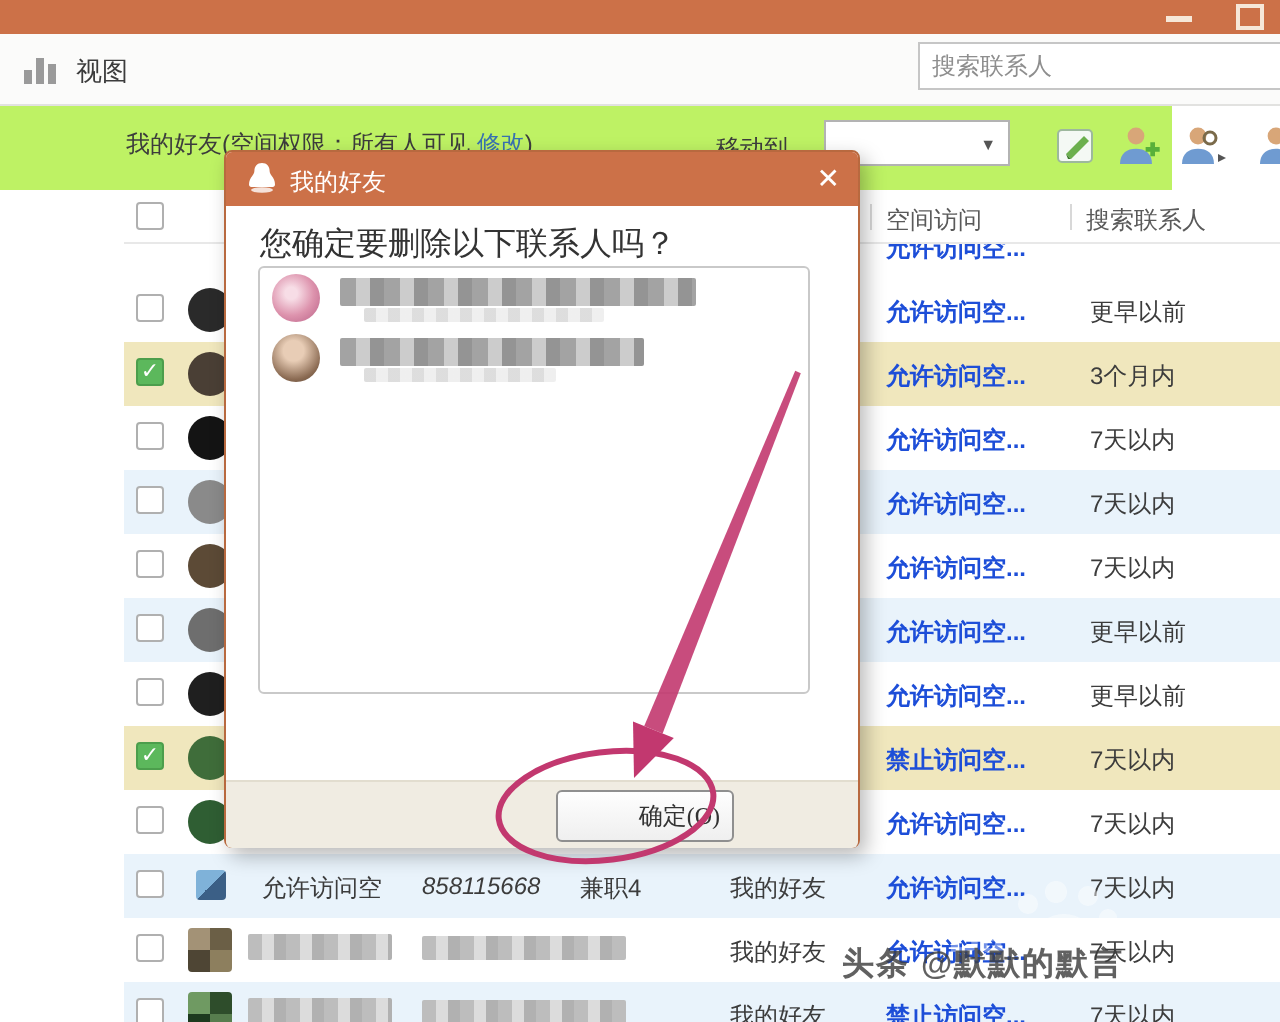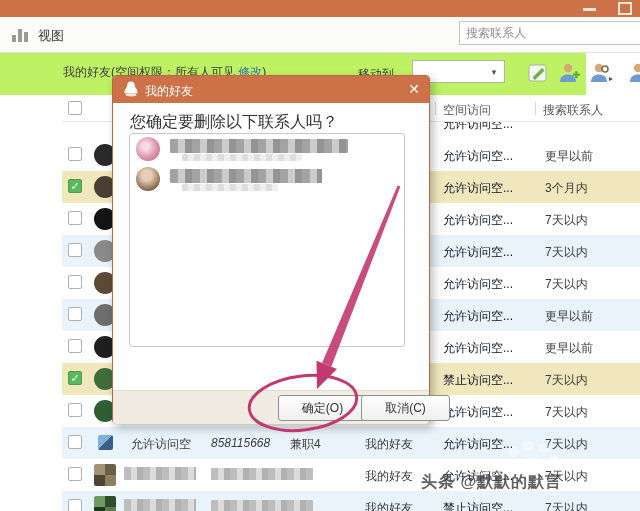--- a/index.html
+++ b/index.html
@@ -53,21 +53,21 @@
   .row.bg-yellow{background:var(--row_yellow,#f0e7bd);}
   .row.partial{height:17px;overflow:hidden;}
   .row.partial .cell{top:-6px;}
   .avatar{position:absolute;left:32px;top:5px;width:22px;height:22px;border-radius:50%;}
   .avatar.pixel{border-radius:2px;
       background-image:repeating-linear-gradient(90deg,rgba(255,255,255,.22) 0 5px,rgba(0,0,0,.18) 5px 10px),
                        repeating-linear-gradient(0deg,rgba(255,255,255,.18) 0 6px,rgba(0,0,0,.12) 6px 12px);}
   .avatar.icon16{left:36px;top:8px;width:15px;height:15px;border-radius:2px;}
   .cell{position:absolute;top:9px;font-size:12px;color:#3c3c3c;white-space:nowrap;}
   .c-nick{left:69px;}.c-num{left:149px;font-style:italic;}.c-rem{left:228px;}.c-grp{left:303px;}
-  .c-spc{left:381px;color:#0f172a;}.c-log{left:483px;}
+  .c-spc{left:381px;color:#1d4ed8;font-weight:bold;}.c-log{left:483px;}
   .blur{position:absolute;border-radius:1px;
       background-image:repeating-linear-gradient(90deg,#bdbdbd 0 7px,#dcdcdc 7px 13px,#b1b1b1 13px 19px),
                        repeating-linear-gradient(0deg,rgba(255,255,255,.35) 0 4px,rgba(140,140,140,.3) 4px 8px);}
   .blur.b-name{left:62px;top:8px;width:72px;height:13px;}
   .blur.b-num{left:149px;top:9px;width:102px;height:12px;}
 
   
   .dialog{position:absolute;left:112px;top:75px;width:318px;height:349px;z-index:10;
       background:#fff;border:1px solid #b8693f;border-radius:4px;box-sizing:border-box;
       box-shadow:3px 4px 10px rgba(0,0,0,.28);}
@@ -85,21 +85,21 @@
   .ct-avatar.portrait{background:radial-gradient(circle at 45% 35%,#e8cdb6 25%,#8a6a52 70%,#574232);}
   .ct-blur{position:absolute;left:40px;top:5px;height:14px;border-radius:1px;
       background-image:repeating-linear-gradient(90deg,#a3a3a3 0 8px,#cccccc 8px 15px,#949494 15px 22px),
                        repeating-linear-gradient(0deg,rgba(255,255,255,.3) 0 4px,rgba(110,110,110,.28) 4px 8px);}
   .ct-blur2{position:absolute;left:52px;top:20px;height:7px;opacity:.55;border-radius:1px;
       background-image:repeating-linear-gradient(90deg,#c2c2c2 0 6px,#e2e2e2 6px 12px);}
   .dlg-footer{position:absolute;left:0;top:314px;width:100%;height:34px;background:#f0ece2;
       border-radius:0 0 3px 3px;border-top:1px solid #e2ddcf;box-sizing:border-box;}
   .dlg-btn{position:absolute;top:4px;width:89px;height:26px;box-sizing:border-box;font-size:12px;color:#333;
       background:linear-gradient(#fefefe,#efefef);border:1px solid #8f8f8f;border-radius:3px;cursor:pointer;
-      font-family:Liberation Sans, sans-serif;}
+      font-family:Liberation Serif, serif;text-align:right;}
   .btn-ok{left:165px;}
   .btn-cancel{left:248px;}
 
   
   .annot{position:absolute;left:0;top:0;z-index:40;pointer-events:none;}
   .wm-baidu{position:absolute;left:470px;top:430px;z-index:35;pointer-events:none;}
   .wm-toutiao{position:absolute;left:421px;top:472px;z-index:35;pointer-events:none;
       font-size:16px;font-weight:bold;color:rgba(62,62,62,.82);letter-spacing:1px;white-space:nowrap;}
 </style>
 </head>
@@ -276,21 +276,20 @@
           <span class="ct-blur2" style="width: 120px;"></span>
         </div>
         <div class="contact">
           <span class="ct-avatar portrait"></span>
           <span class="ct-blur" style="width: 152px;"></span>
           <span class="ct-blur2" style="width: 96px;"></span>
         </div>
       </div>
     <div class="dlg-footer">
       <button class="dlg-btn btn-ok">确定(O)</button>
-      <button class="dlg-btn btn-cancel">取消(C)</button>
     </div>
   </div>
 
   <svg class="wm-baidu" width="170" height="72">
     <g fill="#ffffff" opacity="0.45">
       <ellipse cx="62" cy="38" rx="14" ry="11"></ellipse>
       <circle cx="44" cy="22" r="5"></circle>
       <circle cx="58" cy="16" r="5.5"></circle>
       <circle cx="74" cy="18" r="5"></circle>
       <circle cx="84" cy="29" r="4.5"></circle>

